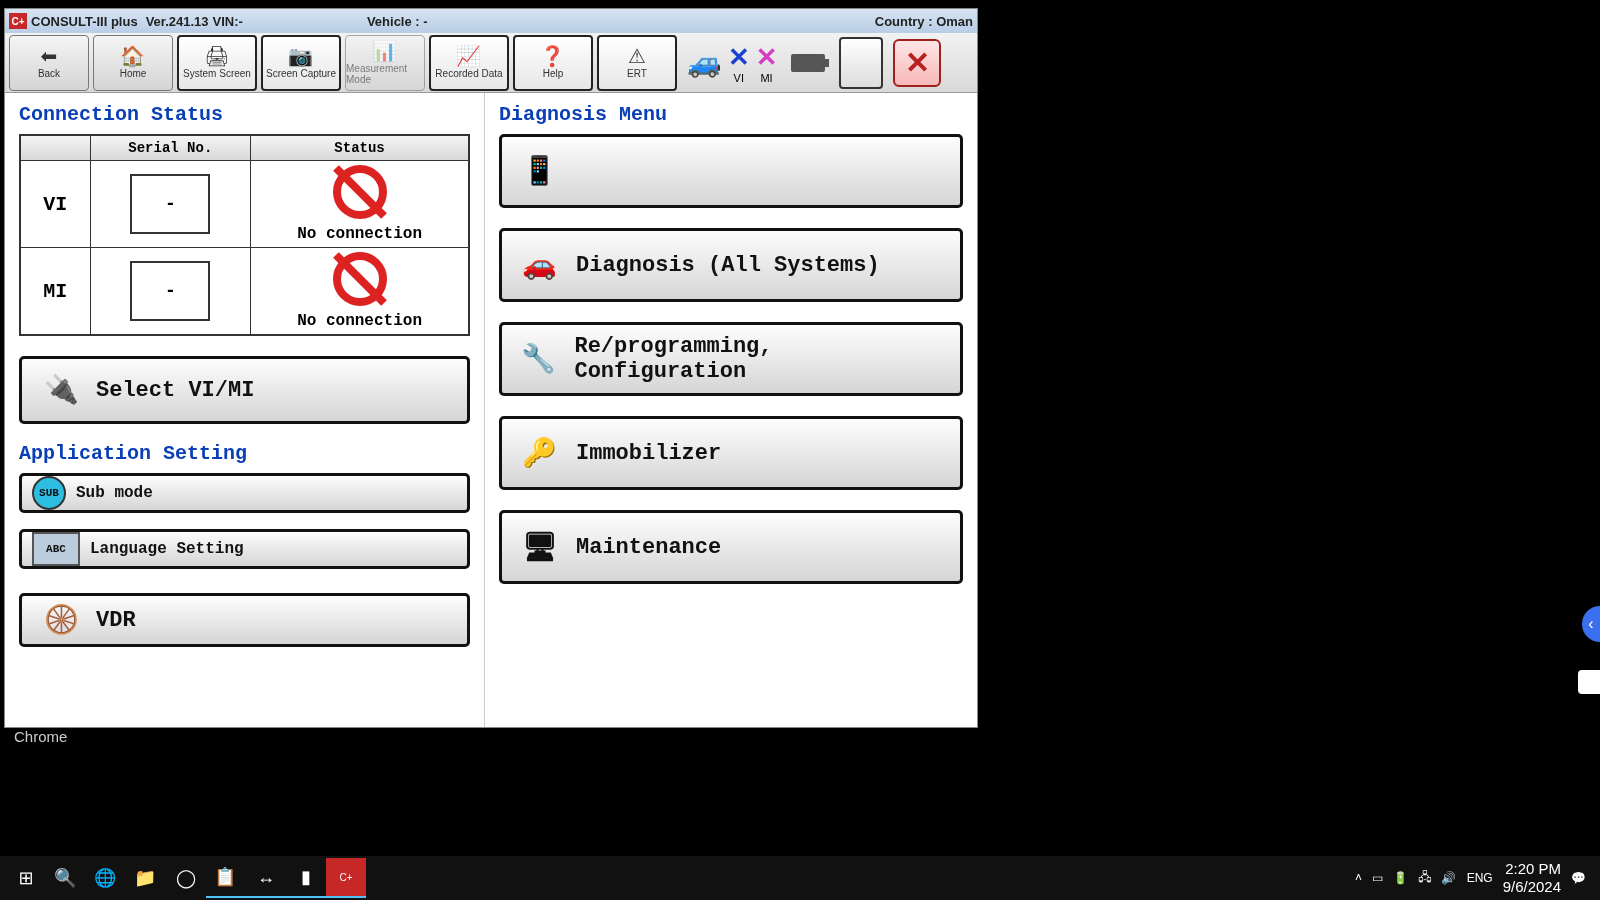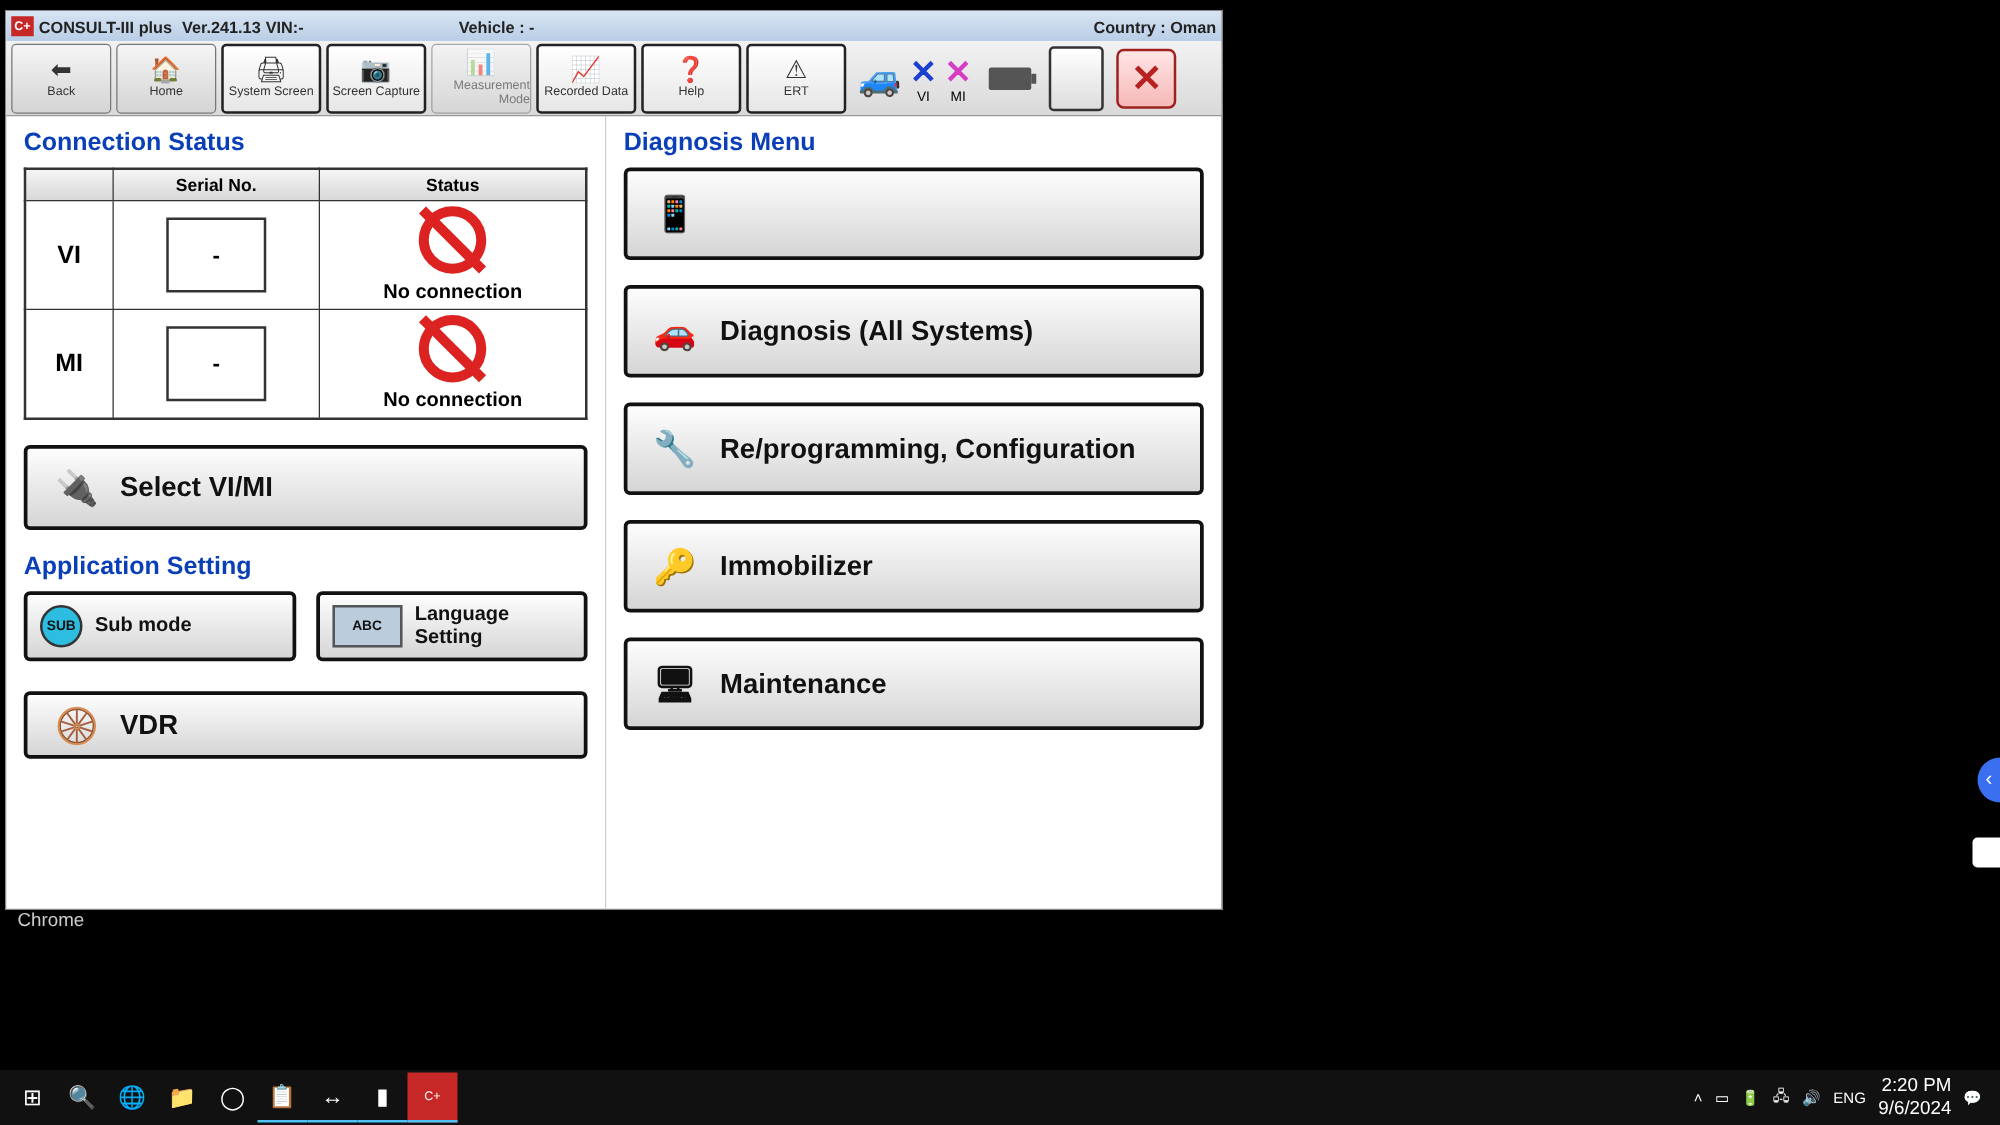--- a/index.html
+++ b/index.html
@@ -58,21 +58,21 @@
   border: 1px solid #777;
   border-radius: 4px;
   display: flex; flex-direction: column;
   align-items: center; justify-content: center;
   font-size: 10px; color:#333;
   cursor: pointer;
 }
 .tbtn.sel { border: 2px solid #222; background: linear-gradient(#fff,#e6e6e6); }
 .tbtn .ico { font-size: 20px; line-height: 1; margin-bottom: 2px; }
 .tbtn.dim { opacity: .6; }
-.tbtn .label { text-align:right; line-height:1.1; }
+.tbtn .label { text-align:left; line-height:1.1; }
 
 .status-icons {
   display:flex; align-items:center; gap:6px; margin-left:6px;
 }
 .car-icon { color:#1976d2; }
 .x-blue { color:#1a3fd1; font-weight:bold; font-size:26px; }
 .x-pink { color:#d63cc4; font-weight:bold; font-size:26px; }
 .lbl-small { font-size:11px; text-align:center; line-height:1; }
 .vi-block, .mi-block { display:flex; flex-direction:column; align-items:center; }
 .battery {
@@ -87,21 +87,21 @@
   width:48px; height:48px; background:linear-gradient(#ffe5e5,#f7b8b8);
   border:2px solid #a02020; border-radius:6px;
   display:flex; align-items:center; justify-content:center;
   color:#b62222; font-size:30px; font-weight:bold; margin-left:4px;
   cursor:pointer;
 }
 
 .content {
   display:flex; height: calc(100% - 84px);
 }
-.left-pane, .right-pane { padding: 10px 14px; }
+.left-pane, .right-pane { padding: 10px 14px; font-family: Liberation Mono, monospace; }
 .left-pane { width: 480px; border-right: 1px solid #ccc; }
 .right-pane { flex:1; }
 
 .section-title {
   color:#0a3fb8; font-size:20px; font-weight:bold; margin-bottom:8px;
 }
 
 .conn-table {
   border:2px solid #333; width: 100%; border-collapse: collapse;
   margin-bottom: 20px;
@@ -146,37 +146,37 @@
   width:100%; height:74px;
   background: linear-gradient(#fdfdfd,#d5d5d5);
   border:3px solid #111; border-radius:5px;
   display:flex; align-items:center; gap:14px;
   padding: 0 16px;
   font-size:22px; font-weight:bold; color:#111;
   margin-bottom: 20px;
   cursor:pointer;
 }
 .icon-box { width:44px; height:44px; display:flex; align-items:center; justify-content:center; font-size:28px; }
-.app-row { display:flex; gap:16px; }
+.app-row { display:flex; gap:16px;flex-direction:column; }
 .app-btn {
   flex:1; height:56px;
   background: linear-gradient(#fdfdfd,#d5d5d5);
   border:3px solid #111; border-radius:5px;
   display:flex; align-items:center; gap:10px;
   padding: 0 10px;
   font-size:16px; font-weight:bold; color:#111;
   cursor:pointer;
 }
 .sub-circle {
   width:34px; height:34px; border-radius:50%; background:#2dbde0;
   display:flex; align-items:center; justify-content:center; font-size:11px; font-weight:bold;
   border:2px solid #333;
 }
 .abc-box {
-  width:60px; height:34px; background:#bcd; border:2px solid #555;
+  width:48px; height:34px; background:#bcd; border:2px solid #555;
   display:flex; align-items:center; justify-content:center; font-size:11px; font-weight:bold;
 }
 .vdr-btn { width:100%; height:54px; margin-top:24px; }
 
 .chrome-label {
   position:absolute; top:728px; left:14px; color:#ccc; font-size:15px;
 }
 
 
 .taskbar {

